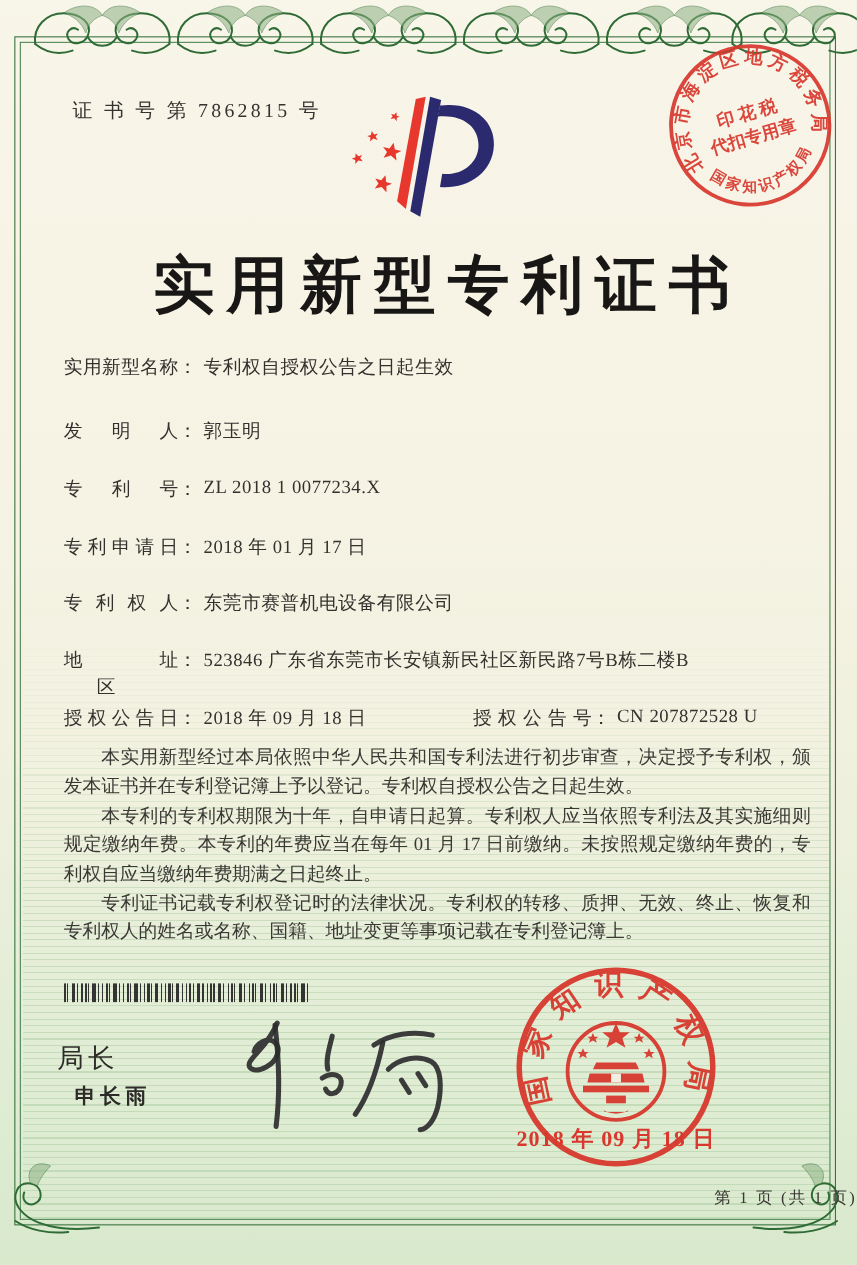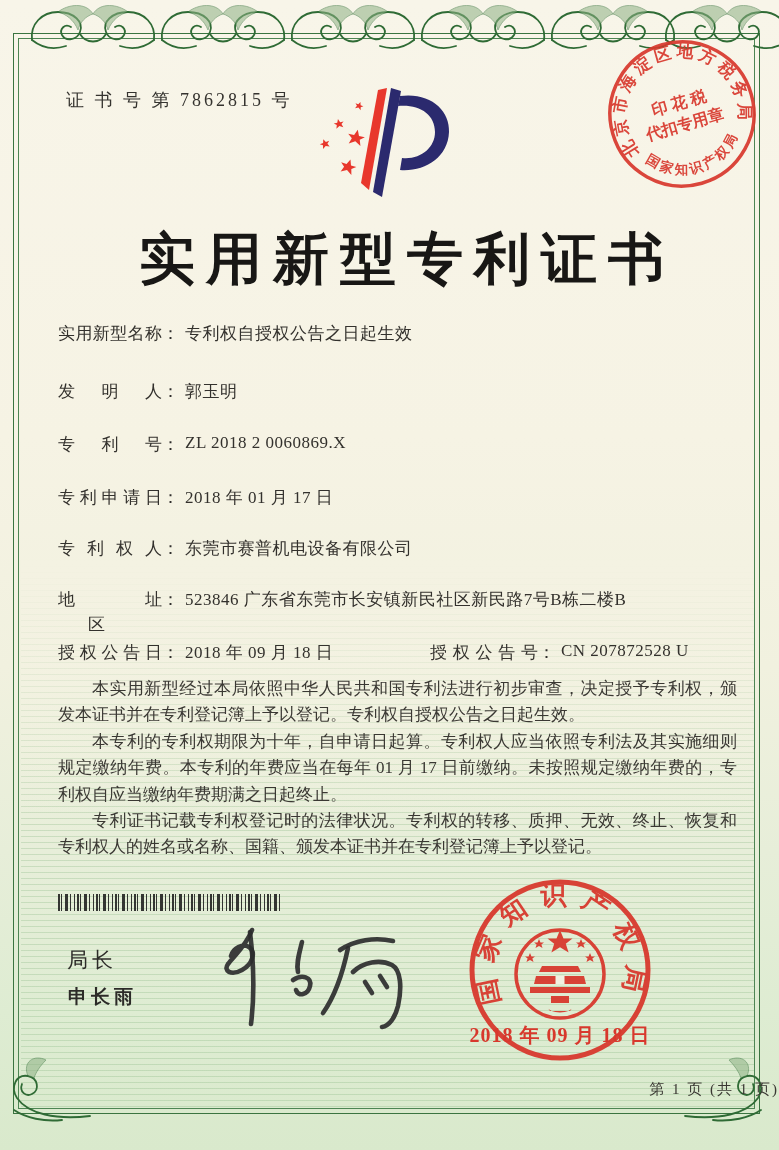--- a/index.html
+++ b/index.html
@@ -39,21 +39,21 @@
   .val2{position:absolute; left:30px; top:25px; font-size:17px; color:#33312d;}
   .rpair{position:absolute; left:372px; top:0;}
   .rpair .lbl{width:108px;}
 
   .paras{position:absolute; left:58px; right:42px; top:676px; font-size:17px; line-height:26.4px;
          text-align:justify; color:#3a3833; z-index:3;}
   .paras p{margin:0; text-indent:2em;}
 
   .barcode{position:absolute; left:58px; top:894px; width:224px; height:17px; z-index:3; opacity:.88;
     background:repeating-linear-gradient(90deg,#1c1c1c 0 2px,transparent 2px 3px,#1c1c1c 3px 4px,transparent 4px 7px,#1c1c1c 7px 10px,transparent 10px 12px,#1c1c1c 12px 13px,transparent 13px 16px,#1c1c1c 16px 17px,transparent 17px 19px);}
-  .dtitle{position:absolute; left:67px; top:946px; font-size:21px; letter-spacing:4px; color:#2c2b28; z-index:3;}
+  .dtitle{position:absolute; left:52px; top:946px; font-size:24px; letter-spacing:4px; color:#2c2b28; z-index:3;}
   .dname{position:absolute; left:68px; top:984px; font-size:19px; letter-spacing:4px; color:#2c2b28; z-index:3;font-weight:bold;}
   .sig{position:absolute; left:190px; top:912px; z-index:4;}
   .sig path{fill:none; stroke:#2c2c2e; stroke-width:4.6; stroke-linecap:round; stroke-linejoin:round; opacity:.92;}
 
   .seal{position:absolute; left:462px; top:872px; z-index:4; opacity:.94;}
   .seal-date{position:absolute; left:462px; top:1022px; width:196px; text-align:center; z-index:5;
     color:#d8382d; font-size:20px; font-weight:600; letter-spacing:1px;}
   .tax{position:absolute; left:598px; top:30px; z-index:4; transform:rotate(-16deg); opacity:.92;}
 
   .footer{position:absolute; left:0; top:1080px; width:100%; text-align:right; font-size:15px;
@@ -132,21 +132,21 @@
 
   <h1 class="title">实用新型专利证书</h1>
 
   <div class="row" style="top:322px;">
     <span class="lbl">实用新型名称</span><span class="cln">：</span><span class="val">专利权自授权公告之日起生效</span>
   </div>
   <div class="row" style="top:380px;">
     <span class="lbl">发明人</span><span class="cln">：</span><span class="val">郭玉明</span>
   </div>
   <div class="row" style="top:433px;">
-    <span class="lbl">专利号</span><span class="cln">：</span><span class="val">ZL 2018 2 0060869.X</span>
+    <span class="lbl">专利号</span><span class="cln">：</span><span class="val">ZL 2018 1 0077234.X</span>
   </div>
   <div class="row" style="top:486px;">
     <span class="lbl">专利申请日</span><span class="cln">：</span><span class="val">2018 年 01 月 17 日</span>
   </div>
   <div class="row" style="top:537px;">
     <span class="lbl">专利权人</span><span class="cln">：</span><span class="val">东莞市赛普机电设备有限公司</span>
   </div>
   <div class="row" style="top:588px;">
     <span class="lbl">地址</span><span class="cln">：</span><span class="val">523846 广东省东莞市长安镇新民社区新民路7号B栋二楼B</span>
     <span class="val2">区</span>
@@ -154,21 +154,21 @@
   <div class="row" style="top:641px;">
     <span class="lbl">授权公告日</span><span class="cln">：</span><span class="val">2018 年 09 月 18 日</span>
     <span class="rpair">
       <span class="lbl">授权公告号</span><span class="cln">：</span><span class="val">CN 207872528 U</span>
     </span>
   </div>
 
   <div class="paras">
     <p>本实用新型经过本局依照中华人民共和国专利法进行初步审查，决定授予专利权，颁发本证书并在专利登记簿上予以登记。专利权自授权公告之日起生效。</p>
     <p>本专利的专利权期限为十年，自申请日起算。专利权人应当依照专利法及其实施细则规定缴纳年费。本专利的年费应当在每年 01 月 17 日前缴纳。未按照规定缴纳年费的，专利权自应当缴纳年费期满之日起终止。</p>
-    <p>专利证书记载专利权登记时的法律状况。专利权的转移、质押、无效、终止、恢复和专利权人的姓名或名称、国籍、颁发本证书并在专利登记簿上予以登记。</p>
+    <p>专利证书记载专利权登记时的法律状况。专利权的转移、质押、无效、终止、恢复和专利权人的姓名或名称、国籍、地址变更等事项记载在专利登记簿上。</p>
   </div>
 
   <div class="barcode"></div>
 
   <div class="dtitle">局长</div>
   <div class="dname">申长雨</div>
 
   <svg class="sig" width="230" height="130" viewBox="0 0 230 130">
     <path d="M62,18 C56,34 44,44 38,52 C33,59 41,64 52,58 C63,52 66,40 59,35 C53,31 43,36 41,44"></path>
     <path d="M60,20 C63,45 65,80 61,112"></path>

